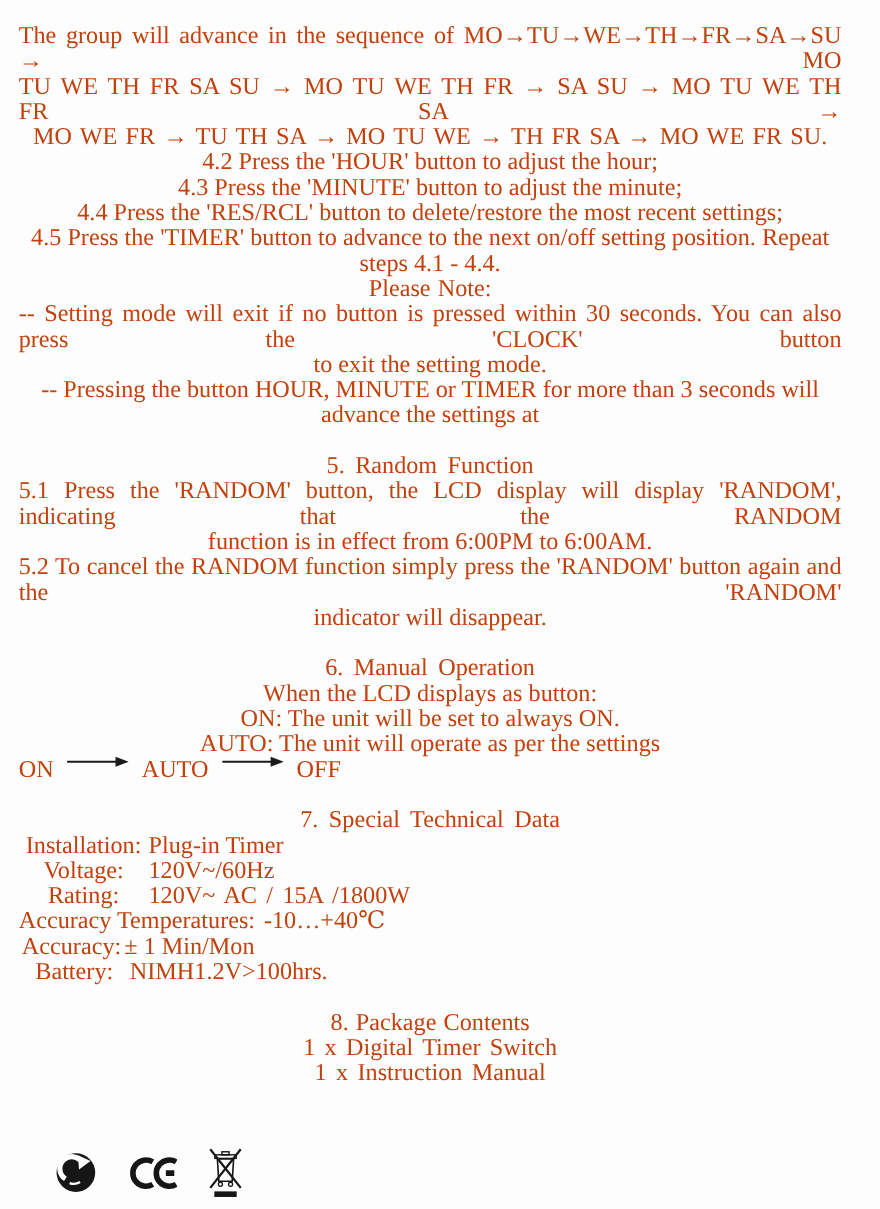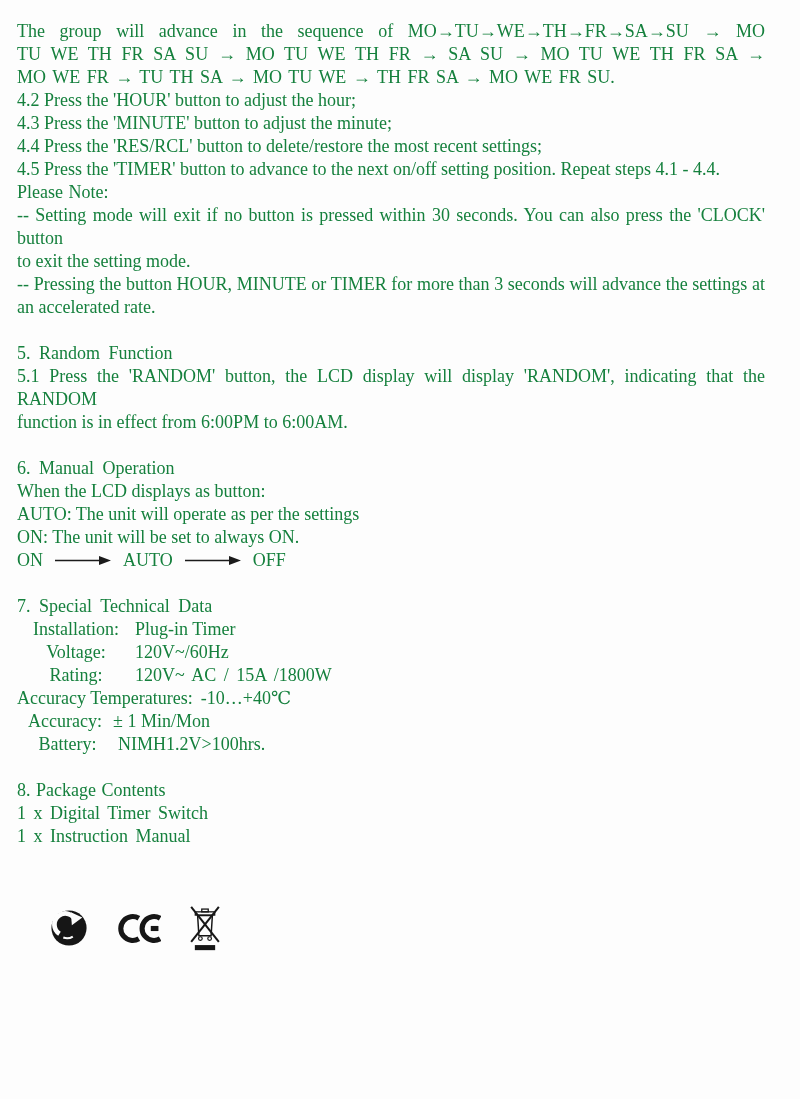--- a/index.html
+++ b/index.html
@@ -4,26 +4,26 @@
 <style>
   html, body { margin: 0; padding: 0; background: #ffffff; }
   .page {
     position: relative;
     width: 800px;
     height: 1099px;
     box-sizing: border-box;
     background: #fdfdfd;
     padding: 20px 35px 0 17px;
     font-family: "Liberation Serif", "DejaVu Serif", serif;
-    font-size: 18px;
+    font-size: 22px;
     line-height: 23px;
-    color: #15803d;
+    color: #c2410c;
     overflow: hidden;
   }
-  .line { white-space: normal; }
+  .line { white-space: normal; text-align: center; }
   
   .jpara .line:not(:last-child) {
     text-align: justify;
     text-align-last: justify;
   }
   .seq { word-spacing: 2px; }
   .h {
     font-weight: normal;
     word-spacing: 4px;
   }
@@ -32,21 +32,21 @@
   .spec-label { display: inline-block; text-align: center; }
   .spec-row:nth-child(1) .spec-label,
   .spec-row:nth-child(2) .spec-label,
   .spec-row:nth-child(3) .spec-label { min-width: 118px; }
   .spec-row:nth-child(4) .spec-label { min-width: 0; margin-right: 8px; }
   .spec-row:nth-child(5) .spec-label { min-width: 96px; }
   .spec-row:nth-child(6) .spec-label { min-width: 101px; }
   .spec-row:nth-child(3) .spec-value { word-spacing: 3px; }
   .mode-cycle {
     display: flex;
-    align-items: center;
+    align-items: flex-start;
     gap: 2px;
     height: 23px;
   }
   .mode-cycle .arrow-icon { display: inline-flex; margin: 0 10px; }
   .footer-icons {
     margin-top: 54px;
     padding-left: 33px;
     display: flex;
     align-items: center;
     gap: 27px;
@@ -72,36 +72,39 @@
     <div class="line">4.5 Press the 'TIMER' button to advance to the next on/off setting position. Repeat steps 4.1 - 4.4.</div>
   </div>
 
   <div class="line h" style="word-spacing:1px">Please Note:</div>
   <div class="jpara">
     <div class="line">-- Setting mode will exit if no button is pressed within 30 seconds. You can also press the 'CLOCK' button</div>
     <div class="line">to exit the setting mode.</div>
   </div>
   <div class="jpara">
     <div class="line">-- Pressing the button HOUR, MINUTE or TIMER for more than 3 seconds will advance the settings at</div>
-    <div class="line">an accelerated rate.</div>
   </div>
 
   <div class="section">
     <div class="line h">5. Random Function</div>
     <div class="jpara">
       <div class="line">5.1 Press the 'RANDOM' button, the LCD display will display 'RANDOM', indicating that the RANDOM</div>
       <div class="line">function is in effect from 6:00PM to 6:00AM.</div>
     </div>
+    <div class="jpara">
+      <div class="line">5.2 To cancel the RANDOM function simply press the 'RANDOM' button again and the 'RANDOM'</div>
+      <div class="line">indicator will disappear.</div>
+    </div>
   </div>
 
   <div class="section">
     <div class="line h">6. Manual Operation</div>
     <div class="line">When the LCD displays as button:</div>
+    <div class="line">ON: The unit will be set to always ON.</div>
     <div class="line">AUTO: The unit will operate as per the settings</div>
-    <div class="line">ON: The unit will be set to always ON.</div>
     <div class="mode-cycle">
       <span>ON</span>
       <span class="icon arrow-icon">
         <svg width="56" height="11" viewBox="0 0 56 11">
             <line x1="0" y1="5.5" x2="45" y2="5.5" stroke="#1b1b1b" stroke-width="1.7"></line>
             <polygon points="44,1 56,5.5 44,10" fill="#1b1b1b"></polygon>
           </svg>
       </span>
       <span>AUTO</span>
       <span class="icon arrow-icon">

